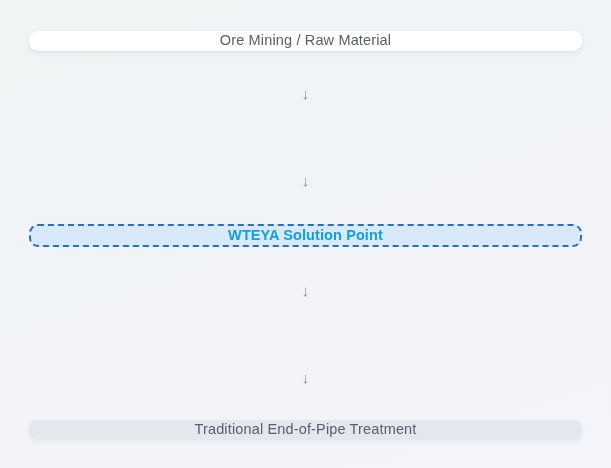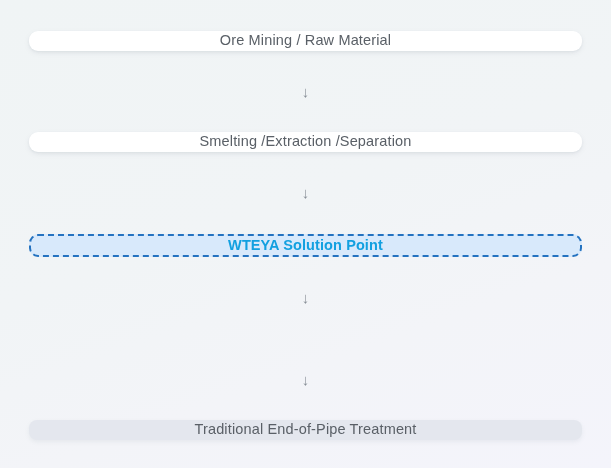--- a/index.html
+++ b/index.html
@@ -102,23 +102,20 @@
 <div class="flow">
 
   <div class="node node-plain">
     <span>Ore Mining / Raw Material</span>
   </div>
 
   <div class="connector">
     <span class="arrow-glyph">↓</span>
   </div>
 
-  <div class="node node-plain">
-    <span>Smelting /Extraction /Separation</span>
-  </div>
 
   <div class="connector">
     <span class="arrow-glyph">↓</span>
   </div>
 
   <div class="node node-highlight">
     <span class="hl-line">WTEYA Solution Point</span>
   </div>
 
   <div class="connector">

